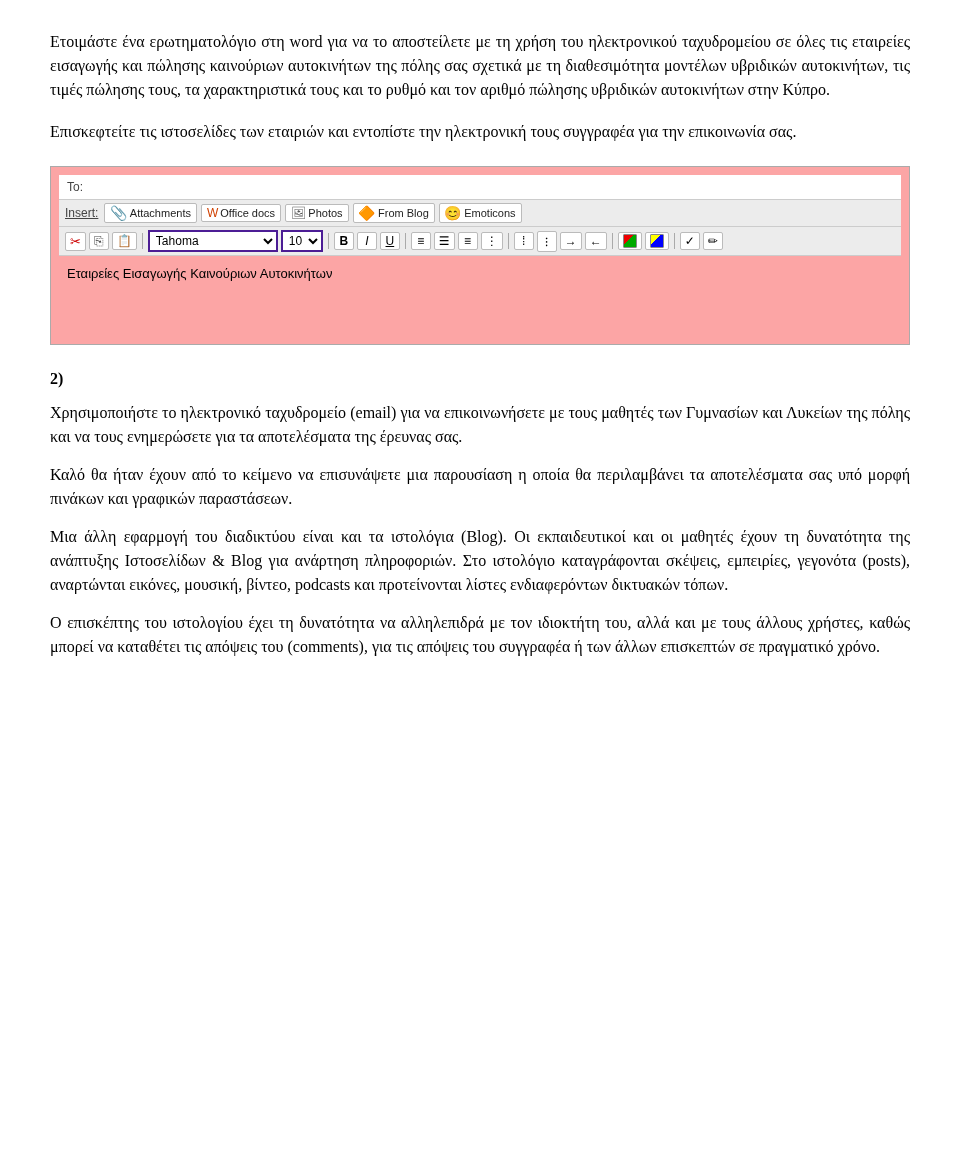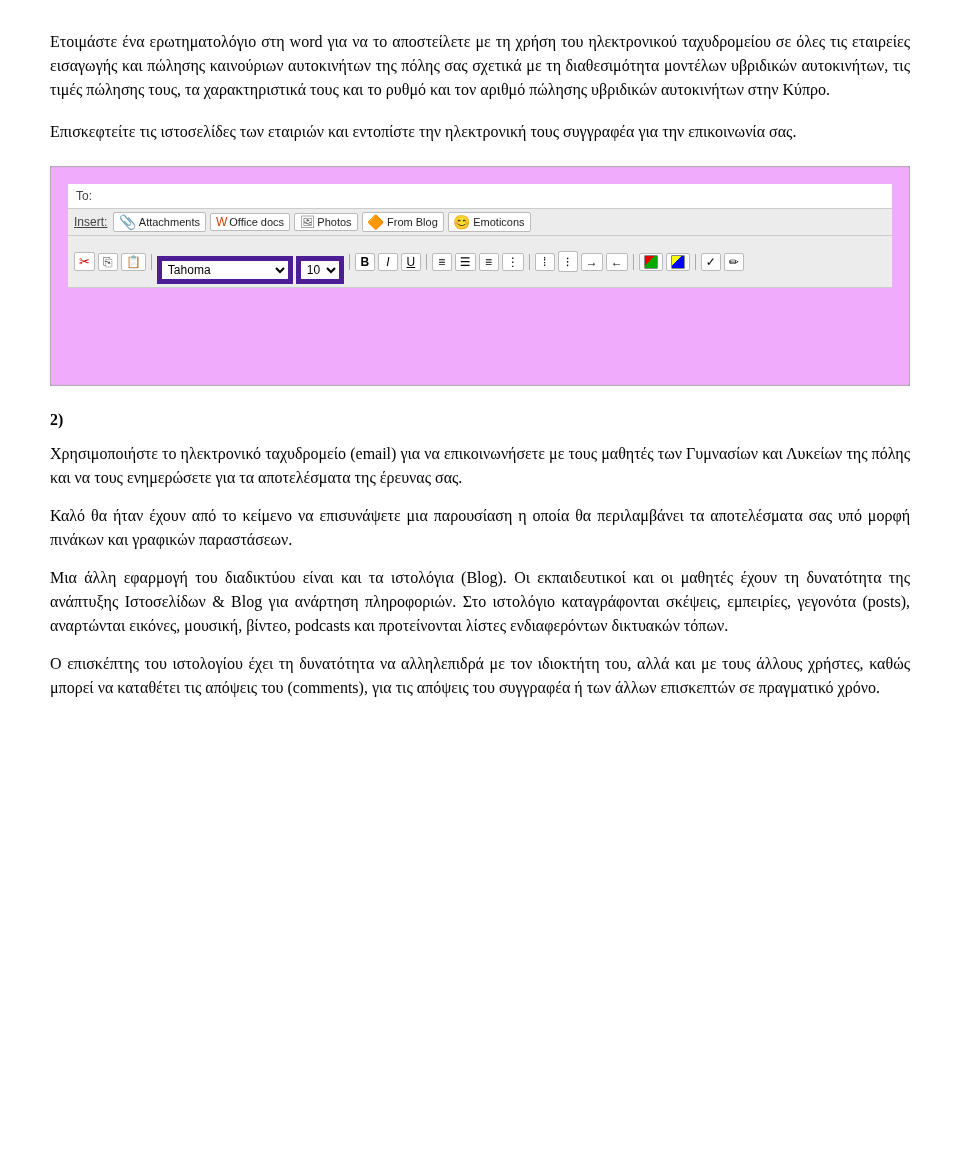--- a/index.html
+++ b/index.html
@@ -12,22 +12,22 @@
       padding: 30px 50px;
       line-height: 1.5;
     }
     .main-text {
       text-align: justify;
       margin-bottom: 18px;
     }
     .email-compose-box {
       border: 1px solid #aaa;
       margin: 22px 0 22px 0;
-      background: #f0abfc;
-      padding: 17px;
+      background: #fca5a5;
+      padding: 8px;
     }
     .email-row {
       display: flex;
       align-items: center;
       border-bottom: 1px solid #ccc;
       padding: 3px 8px;
       background: #fff;
       font-family: Arial, sans-serif;
       font-size: 13px;
     }
@@ -89,26 +89,25 @@
       padding: 1px 4px;
       font-size: 12px;
       cursor: pointer;
       font-family: Arial, sans-serif;
       min-width: 20px;
     }
     .fmt-btn.bold { font-weight: bold; }
     .fmt-btn.italic { font-style: italic; }
     .fmt-select {
       font-size: 12px;
-      border: 5px solid #4c1d95;
+      border: 2px solid #4c1d95;
       background: #fff;
       padding: 1px 2px;
       cursor: pointer;
       font-family: Arial, sans-serif;
-      margin-top: 17px;
     }
     .cut-icon { color: #c00; font-size: 13px; }
     .copy-icon { color: #444; font-size: 12px; }
     .paste-icon { color: #444; font-size: 12px; }
     .compose-body {
       min-height: 80px;
       padding: 8px;
       font-family: Arial, sans-serif;
       font-size: 13px;
     }
@@ -294,20 +293,21 @@
 
     <button class="fmt-btn">
       <span>✓</span>
     </button>
     <button class="fmt-btn">
       <span>✏</span>
     </button>
   </div>
 
   <div class="compose-body">
+    <div class="compose-body-text">Εταιρείες Εισαγωγής Καινούριων Αυτοκινήτων</div>
   </div>
 </div>
 
 <div class="numbered-item">
   <span class="num-label bold-text">2)</span>
 </div>
 
 <p>Χρησιμοποιήστε το ηλεκτρονικό ταχυδρομείο (email) για να επικοινωνήσετε με τους μαθητές των Γυμνασίων και Λυκείων της πόλης και να τους ενημερώσετε για τα αποτελέσματα της έρευνας σας.</p>
 <p>Καλό θα ήταν έχουν από το κείμενο να επισυνάψετε μια παρουσίαση η οποία θα περιλαμβάνει τα αποτελέσματα σας υπό μορφή πινάκων και γραφικών παραστάσεων.</p>
 <p>Μια άλλη εφαρμογή του διαδικτύου είναι και τα ιστολόγια (Blog). Οι εκπαιδευτικοί και οι μαθητές έχουν τη δυνατότητα της ανάπτυξης Ιστοσελίδων &amp; Blog για ανάρτηση πληροφοριών. Στο ιστολόγιο καταγράφονται σκέψεις, εμπειρίες, γεγονότα  (posts), αναρτώνται εικόνες, μουσική, βίντεο, podcasts και προτείνονται λίστες ενδιαφερόντων δικτυακών τόπων.</p>

